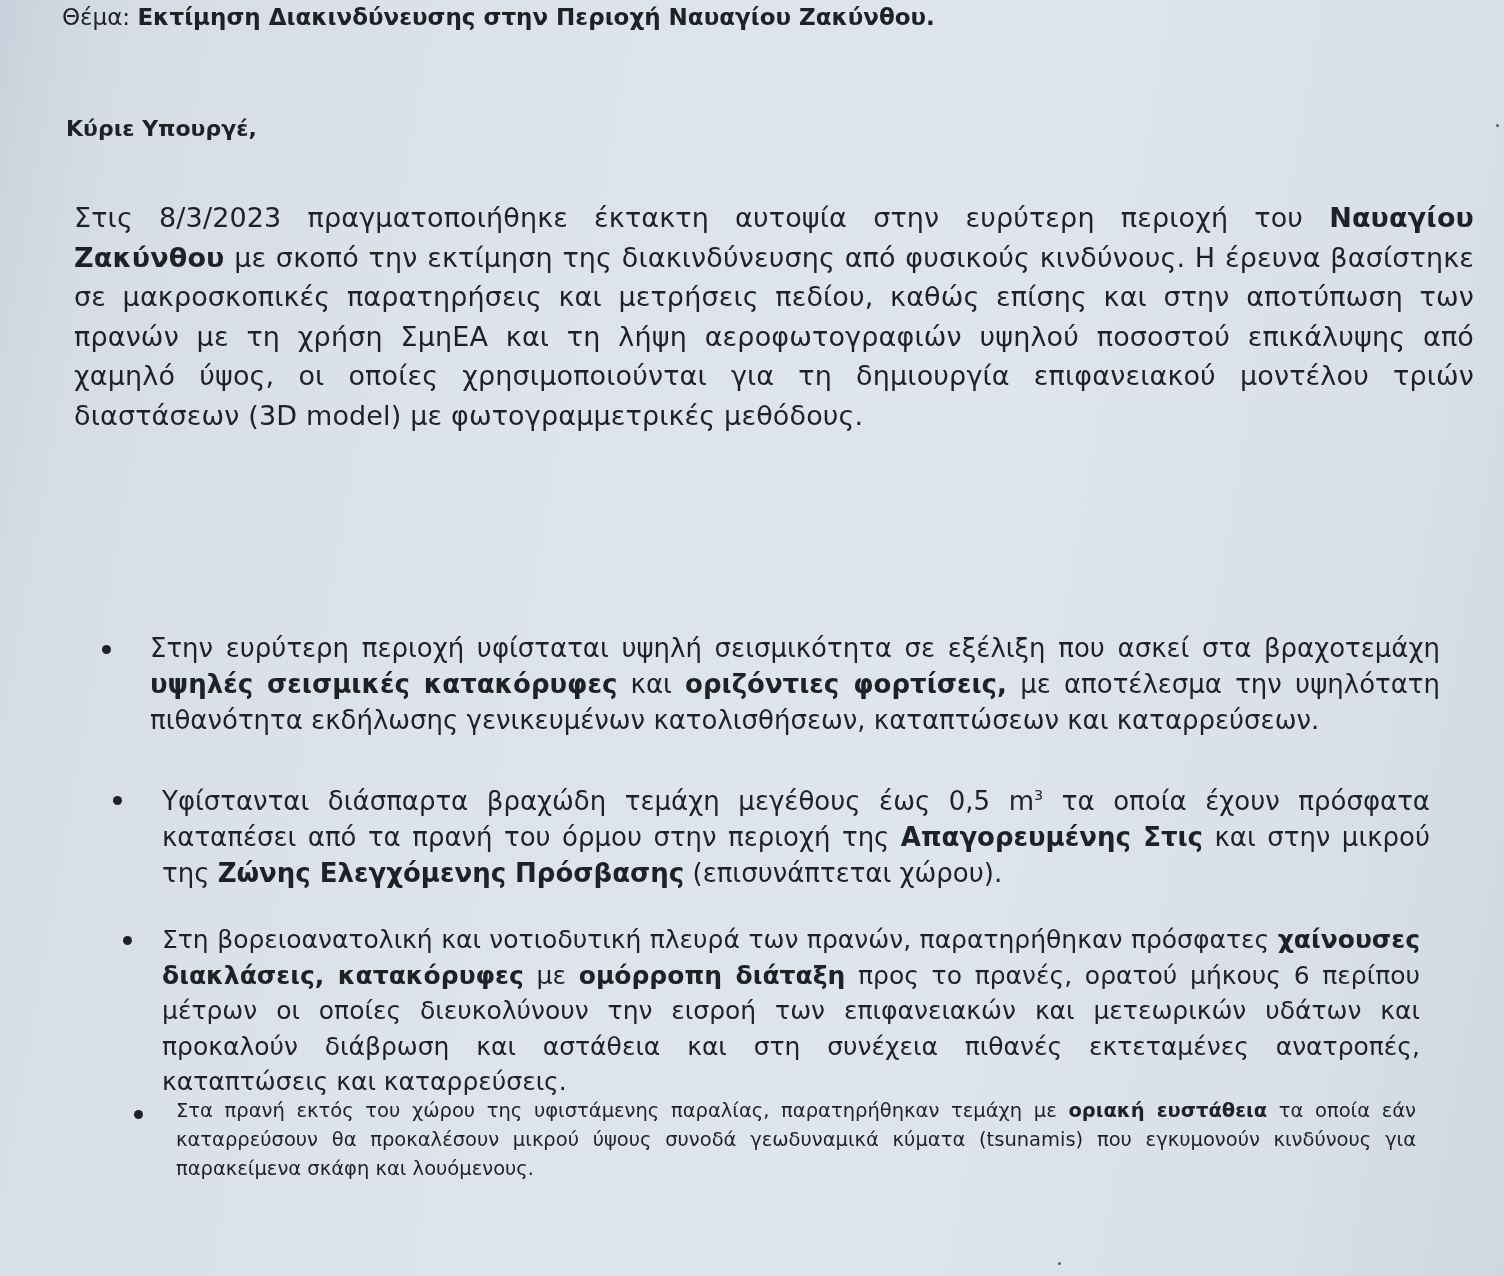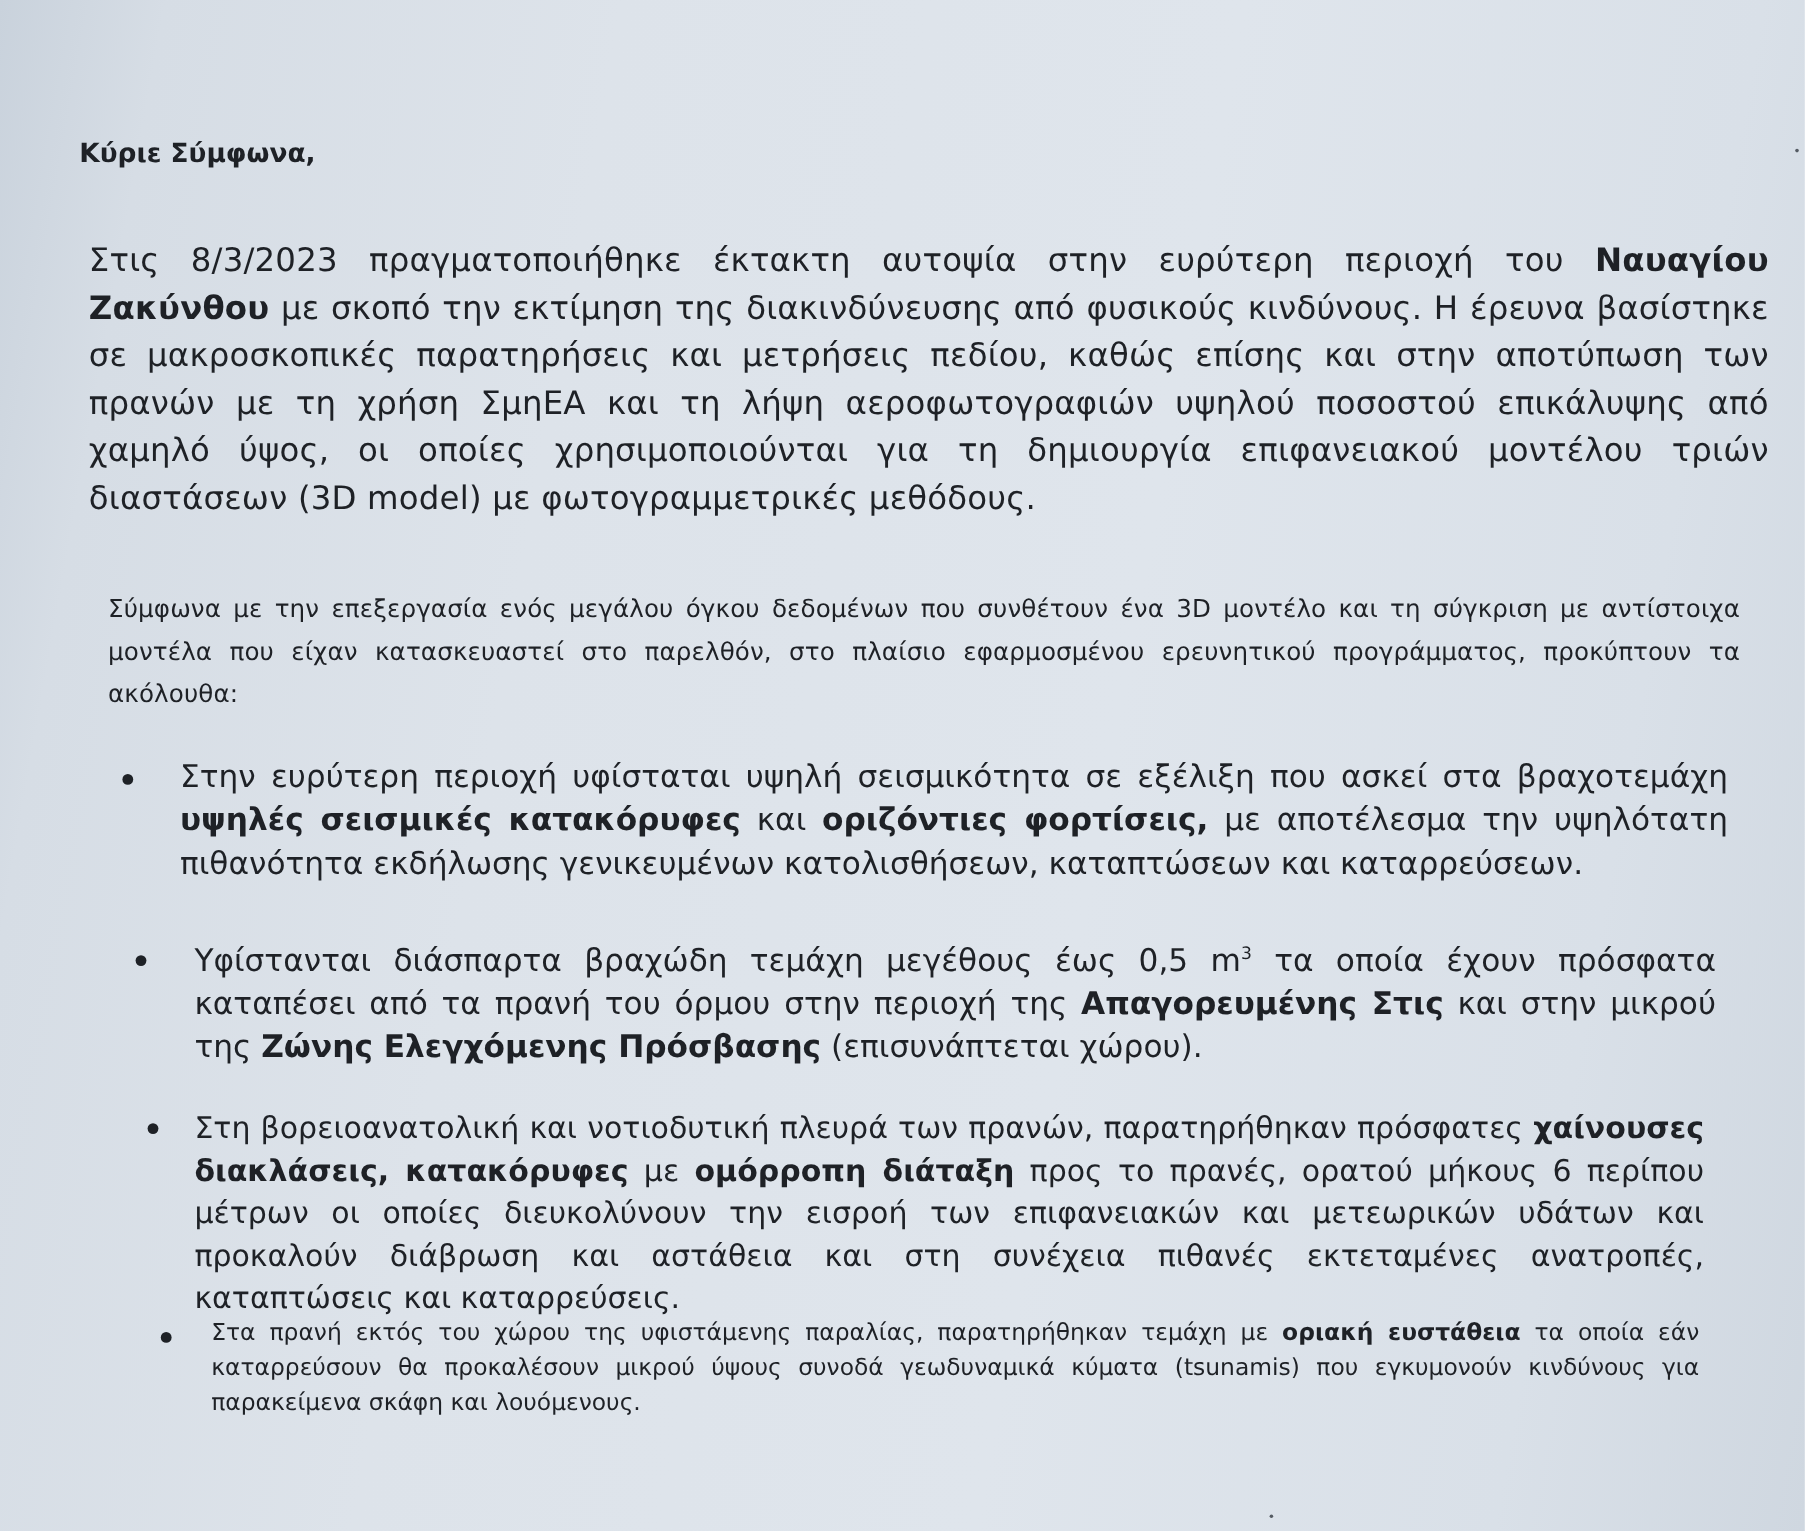--- a/index.html
+++ b/index.html
@@ -25,26 +25,29 @@
   .b4 { left:0; top:1096px; } .b4 .dot { left:134px; top:14px; } .b4 .txt { left:176px; top:0; width:1240px; font-size:19.5px; line-height:29px; }
   b { font-weight:bold; }
   sup { font-size:0.55em; vertical-align:super; line-height:0; }
   .speck { position:absolute; width:3px; height:3px; border-radius:50%; background:#555b63; }
 </style>
 </head>
 <body>
 
 <div class="page">
 
+  <div class="line subject">
+    <span>Θέμα:</span>
+    <b>Εκτίμηση Διακινδύνευσης στην Περιοχή Ναυαγίου Ζακύνθου.</b>
+  </div>
 
-  <div class="line salutation">Κύριε Σύμφωνα,</div>
+  <div class="line salutation">Κύριε Υπουργέ,</div>
 
   <div class="para p1"><span>Στις 8/3/2023 πραγματοποιήθηκε έκτακτη αυτοψία στην ευρύτερη περιοχή του </span><b>Ναυαγίου Ζακύνθου</b><span> με σκοπό την εκτίμηση της διακινδύνευσης από φυσικούς κινδύνους. Η έρευνα βασίστηκε σε μακροσκοπικές παρατηρήσεις και μετρήσεις πεδίου, καθώς επίσης και στην αποτύπωση των πρανών με τη χρήση ΣμηΕΑ και τη λήψη αεροφωτογραφιών υψηλού ποσοστού επικάλυψης από χαμηλό ύψος, οι οποίες χρησιμοποιούνται για τη δημιουργία επιφανειακού μοντέλου τριών διαστάσεων (3D model) με φωτογραμμετρικές μεθόδους.</span></div>
 
-  <div class="para p2"><span>Σύμφωνα με την επεξεργασία ενός μεγάλου όγκου δεδομένων που συνθέτουν ένα 3D μοντέλο και τη σύγκριση με αντίστοιχα μοντέλα που είχαν κατασκευαστεί στο παρελθόν, στο πλαίσιο εφαρμοσμένου ερευνητικού προγράμματος, προκύπτουν τα ακόλουθα:</span></div>
 
   <div class="bullet b1">
     <span class="dot"></span>
     <div class="txt"><span>Στην ευρύτερη περιοχή υφίσταται υψηλή σεισμικότητα σε εξέλιξη που ασκεί στα βραχοτεμάχη </span><b>υψηλές σεισμικές κατακόρυφες</b><span> και </span><b>οριζόντιες φορτίσεις,</b><span> με αποτέλεσμα την υψηλότατη πιθανότητα εκδήλωσης γενικευμένων κατολισθήσεων, καταπτώσεων και καταρρεύσεων.</span></div>
   </div>
 
   <div class="bullet b2">
     <span class="dot"></span>
     <div class="txt"><span>Υφίστανται διάσπαρτα βραχώδη τεμάχη μεγέθους έως 0,5 m</span><sup>3</sup><span> τα οποία έχουν πρόσφατα καταπέσει από τα πρανή του όρμου στην περιοχή της </span><b>Απαγορευμένης Στις</b><span> και στην μικρού της </span><b>Ζώνης Ελεγχόμενης Πρόσβασης</b><span> (επισυνάπτεται χώρου).</span></div>
   </div>

